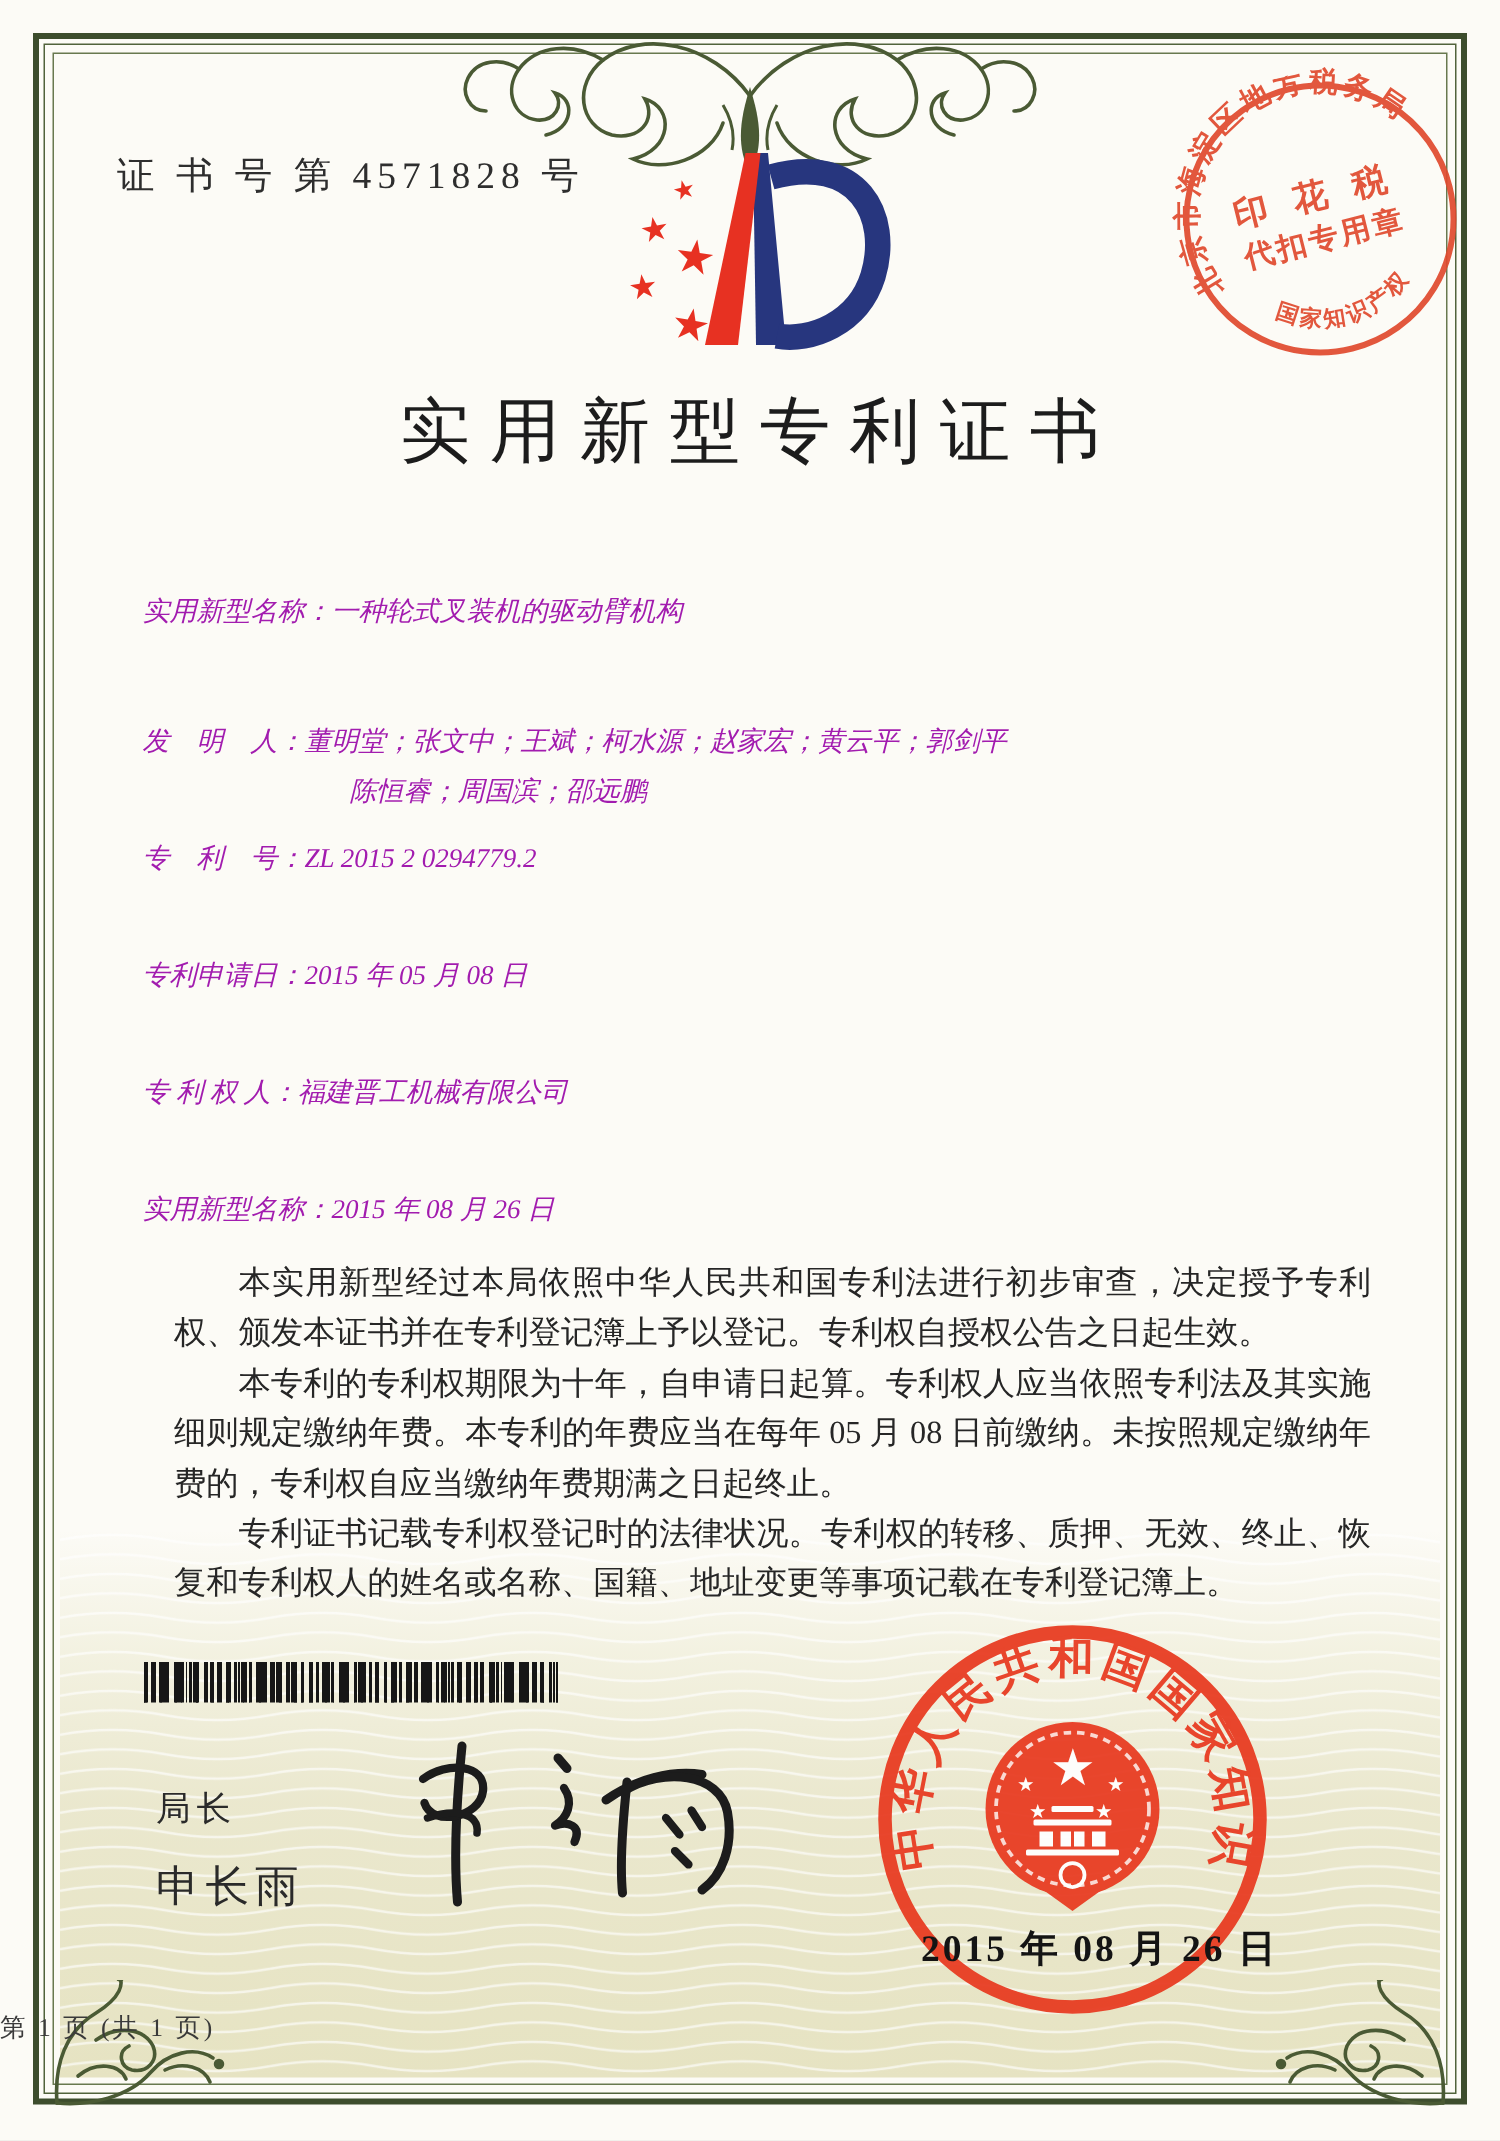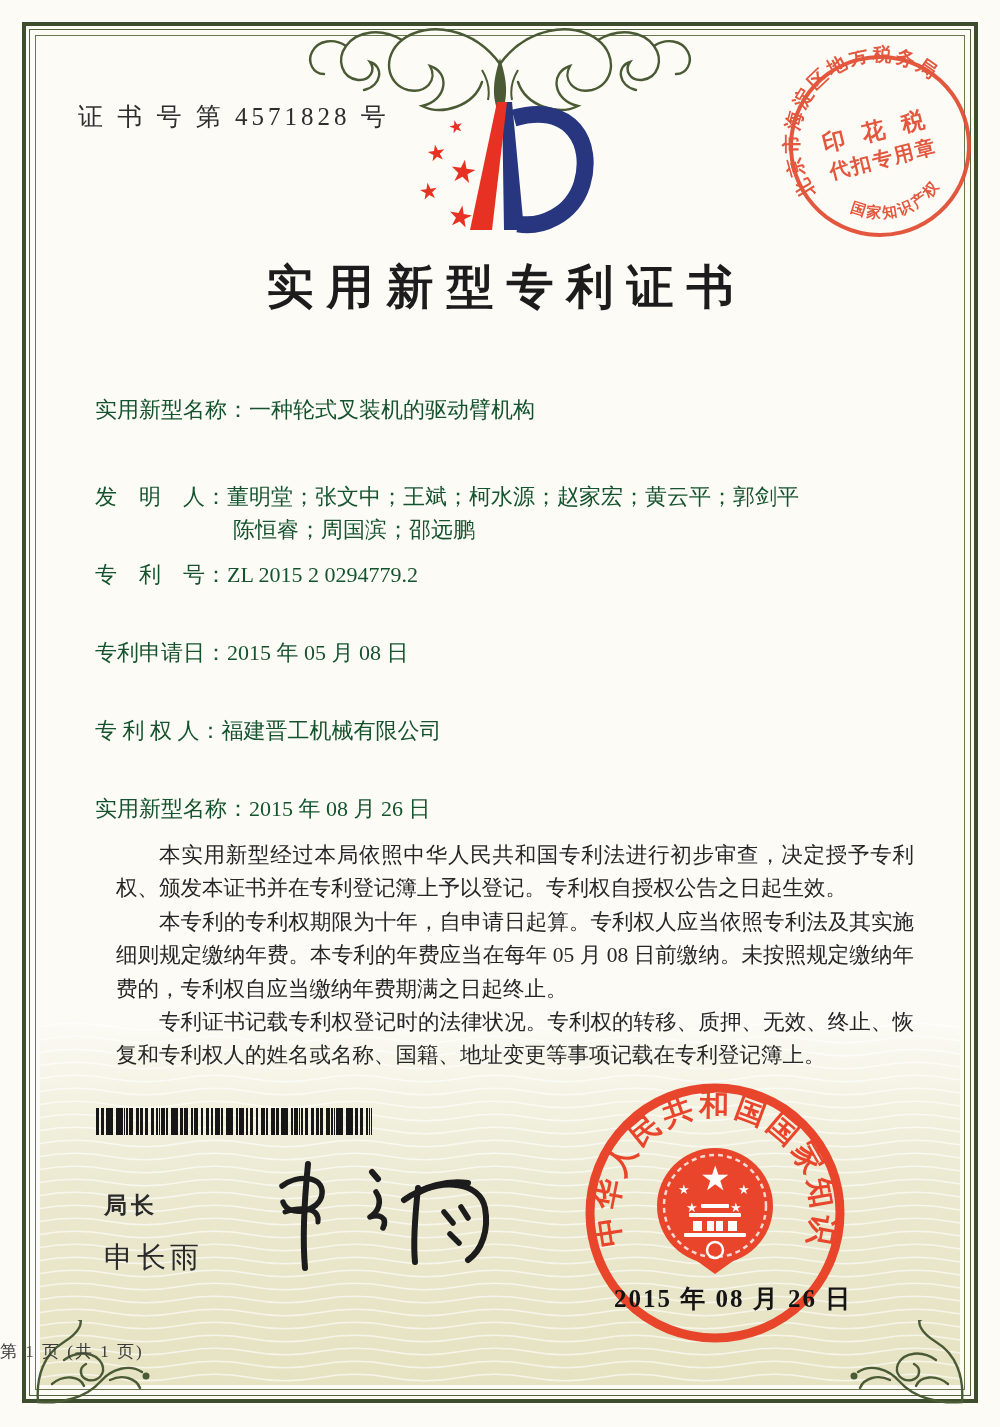--- a/index.html
+++ b/index.html
@@ -20,24 +20,24 @@
     background:linear-gradient(180deg, rgba(232,230,200,0) 0%, rgba(232,230,200,.45) 22%,
                rgba(230,227,196,.8) 50%, #e6e3c2 100%);
   }
   .waves { position:absolute; left:40px; top:1020px; opacity:.65; }
   
   .cert-no { position:absolute; left:78px; top:100px; font-size:25px; letter-spacing:4px; color:#2e2e2e; }
   .tax-stamp { position:absolute; left:782px; top:48px; transform:rotate(-14deg); opacity:.92; }
   .logo { position:absolute; left:402px; top:96px; }
   .title {
     position:absolute; left:0; top:256px; width:100%; text-align:center;
-    font-size:47px; font-weight:bold; letter-spacing:13px; color:#1c1c1c; text-indent:13px;
-  }
-  
-  .row { position:absolute; left:95px; font-size:22px; white-space:nowrap; color:#14532d; }
+    font-size:47px; font-weight:normal; letter-spacing:13px; color:#1c1c1c; text-indent:13px;
+  }
+  
+  .row { position:absolute; left:95px; font-size:18px; white-space:nowrap; color:#a21caf;font-style:italic; }
   .row .lbl { display:inline-block; }
   .r-name      { top:395px; }
   .r-inventors { top:482px; }
   .r-inventors2{ top:515px; left:233px; }
   .r-patno     { top:560px; }
   .r-filing    { top:638px;text-align:center; }
   .r-patentee  { top:716px; }
   .r-grant     { top:794px; }
   
   .body-text {
@@ -46,21 +46,21 @@
   }
   .body-text p { text-indent:2em;margin-left:28px; }
   
   .barcode {
     position:absolute; left:96px; top:1108px; width:276px; height:27px;
     background:
       repeating-linear-gradient(90deg,#161616 0 2px,transparent 2px 5px),
       repeating-linear-gradient(90deg,#161616 0 1px,transparent 1px 7px),
       repeating-linear-gradient(90deg,#161616 0 3px,transparent 3px 11px);
   }
-  .sig-title { position:absolute; left:104px; top:1190px; font-family:"Liberation Sans","DejaVu Sans",sans-serif; font-size:23px; font-weight:700; letter-spacing:4px; color:#2a2a2a; }
+  .sig-title { position:absolute; left:104px; top:1190px; font-family:"Liberation Sans","DejaVu Sans",sans-serif; font-size:23px; font-weight:400; letter-spacing:4px; color:#2a2a2a; }
   .sig-name  { position:absolute; left:104px; top:1238px; font-family:"Liberation Sans","DejaVu Sans",sans-serif; font-size:29px; font-weight:500; letter-spacing:4px; color:#2a2a2a; }
   .signature-svg { position:absolute; left:252px; top:1150px; }
   .seal { position:absolute; left:580px; top:1078px; opacity:.93; }
   .seal-date { position:absolute; left:614px; top:1282px; font-size:25px; font-weight:bold; letter-spacing:2px; color:#141414; }
   .footer { position:absolute; left:0; top:1340px; width:100%; font-size:17px; letter-spacing:2px; color:#3a3a3a; }
 </style>
 </head>
 <body>
 
 <div class="page">

